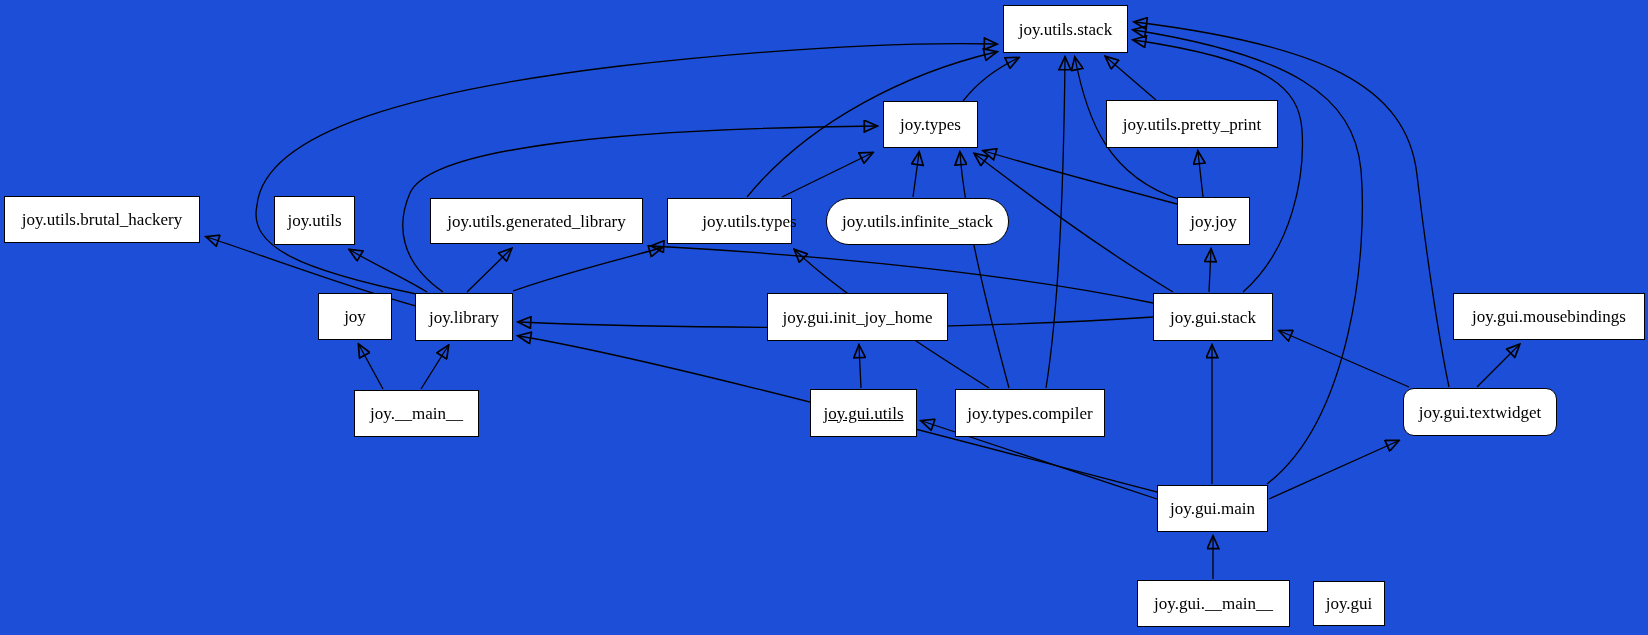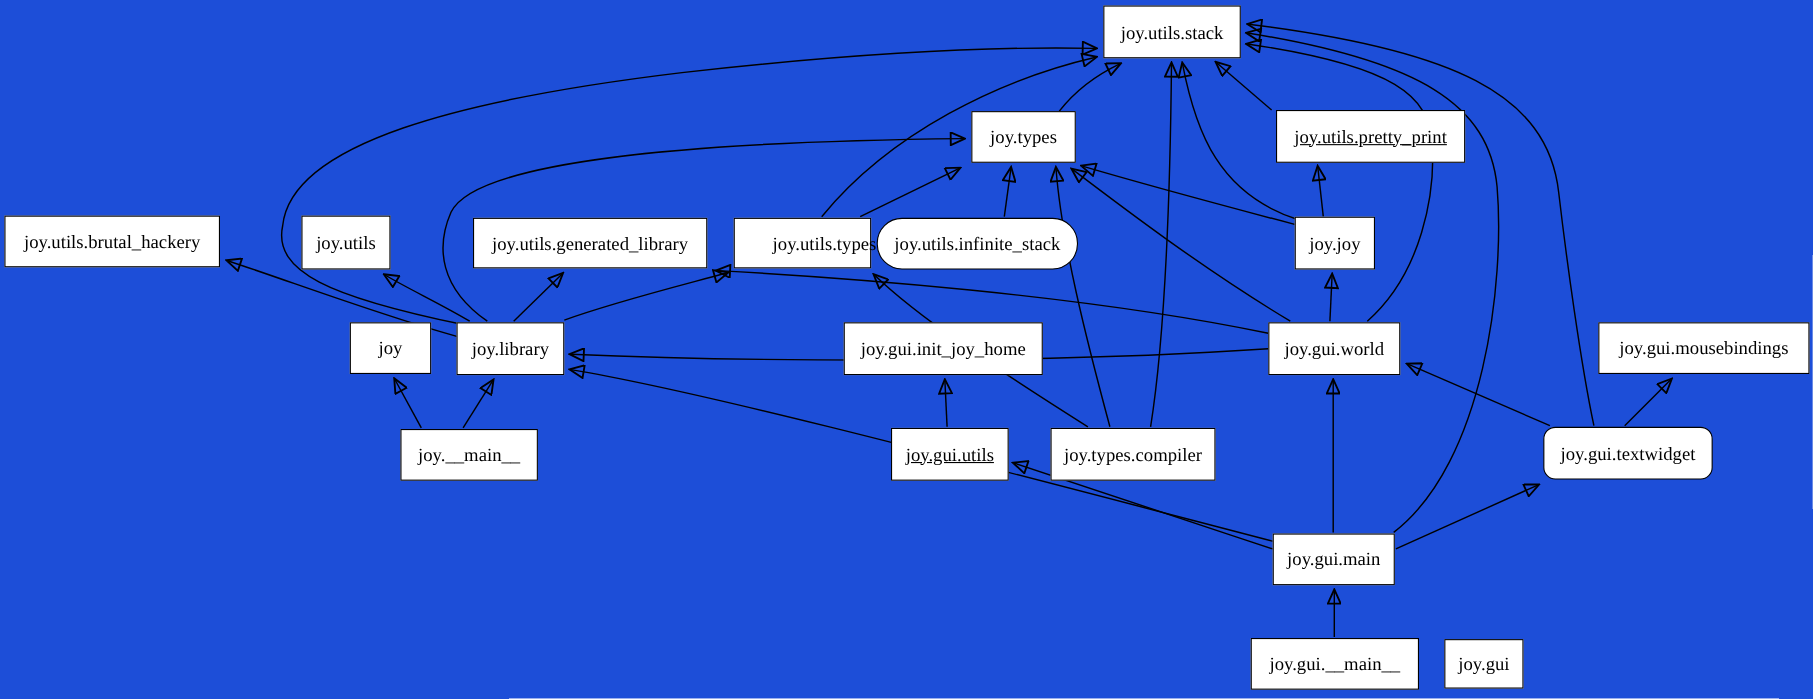--- a/index.html
+++ b/index.html
@@ -84,33 +84,33 @@
         <path d="M 1267 484 C 1350 420 1368 255 1361 170 C 1354 95 1290 55 1134 30" marker-end="url(#arrowhead)" stroke="#000000"></path>
         <path d="M 1213 579 L 1213 537" marker-end="url(#arrowhead)" stroke="#000000"></path>
         <path d="M 1449 387 C 1437 330 1424 235 1417 175 C 1407 85 1320 45 1135 22" marker-end="url(#arrowhead)" stroke="#000000"></path>
         <path d="M 1409 387 L 1280 331" marker-end="url(#arrowhead)" stroke="#000000"></path>
         <path d="M 1477 387 L 1519 345" marker-end="url(#arrowhead)" stroke="#000000"></path>
       </g>
   </svg>
   <div id="nodes-layer">
       <div class="node" style="left: 1003px; top: 5px; width: 125px; height: 48px; border-color: rgb(0, 0, 0);">joy.utils.stack</div>
       <div class="node" style="left: 883px; top: 101px; width: 95px; height: 47px; border-color: rgb(0, 0, 0);">joy.types</div>
-      <div class="node" style="left: 1160px; top: 100px; width: 172px; height: 48px; border-color: rgb(0, 0, 0); text-decoration: underline;">joy.utils.pretty_print</div>
+      <div class="node" style="left: 1106px; top: 100px; width: 172px; height: 48px; border-color: rgb(0, 0, 0);">joy.utils.pretty_print</div>
       <div class="node" style="left: 4px; top: 196px; width: 196px; height: 47px; border-color: rgb(0, 0, 0);">joy.utils.brutal_hackery</div>
       <div class="node" style="left: 274px; top: 196px; width: 81px; height: 49px; border-color: rgb(0, 0, 0);">joy.utils</div>
       <div class="node" style="left: 430px; top: 198px; width: 213px; height: 46px; border-color: rgb(0, 0, 0);">joy.utils.generated_library</div>
       <div class="node" style="left: 667px; top: 198px; width: 125px; height: 46px; border-color: rgb(0, 0, 0); padding-left: 40px;">joy.utils.types</div>
-      <div class="node" style="left: 797px; top: 198px; width: 183px; height: 47px; border-color: rgb(0, 0, 0); border-radius: 23px;">joy.utils.infinite_stack</div>
+      <div class="node" style="left: 826px; top: 198px; width: 183px; height: 47px; border-color: rgb(0, 0, 0); border-radius: 23px;">joy.utils.infinite_stack</div>
       <div class="node" style="left: 1177px; top: 197px; width: 73px; height: 48px; border-color: rgb(0, 0, 0);">joy.joy</div>
       <div class="node" style="left: 318px; top: 293px; width: 74px; height: 47px; border-color: rgb(0, 0, 0);">joy</div>
       <div class="node" style="left: 415px; top: 293px; width: 98px; height: 48px; border-color: rgb(0, 0, 0);">joy.library</div>
       <div class="node" style="left: 767px; top: 293px; width: 181px; height: 48px; border-color: rgb(0, 0, 0);">joy.gui.init_joy_home</div>
-      <div class="node" style="left: 1153px; top: 293px; width: 120px; height: 48px; border-color: rgb(0, 0, 0);">joy.gui.world</div>
+      <div class="node" style="left: 1153px; top: 293px; width: 120px; height: 48px; border-color: rgb(0, 0, 0);">joy.gui.stack</div>
       <div class="node" style="left: 1453px; top: 293px; width: 192px; height: 47px; border-color: rgb(0, 0, 0);">joy.gui.mousebindings</div>
-      <div class="node" style="left: 364px; top: 390px; width: 125px; height: 47px; border-color: rgb(0, 0, 0);">joy.__main__</div>
+      <div class="node" style="left: 354px; top: 390px; width: 125px; height: 47px; border-color: rgb(0, 0, 0);">joy.__main__</div>
       <div class="node" style="left: 810px; top: 389px; width: 107px; height: 48px; border-color: rgb(0, 0, 0); text-decoration: underline;">joy.gui.utils</div>
       <div class="node" style="left: 955px; top: 389px; width: 150px; height: 48px; border-color: rgb(0, 0, 0);">joy.types.compiler</div>
       <div class="node" style="left: 1403px; top: 388px; width: 154px; height: 48px; border-color: rgb(0, 0, 0); border-radius: 11px;">joy.gui.textwidget</div>
       <div class="node" style="left: 1157px; top: 485px; width: 111px; height: 47px; border-color: rgb(0, 0, 0);">joy.gui.main</div>
       <div class="node" style="left: 1137px; top: 580px; width: 153px; height: 47px; border-color: rgb(0, 0, 0);">joy.gui.__main__</div>
       <div class="node" style="left: 1313px; top: 581px; width: 72px; height: 45px; border-color: rgb(0, 0, 0);">joy.gui</div>
     </div>
 </div>
 
 </body></html>

